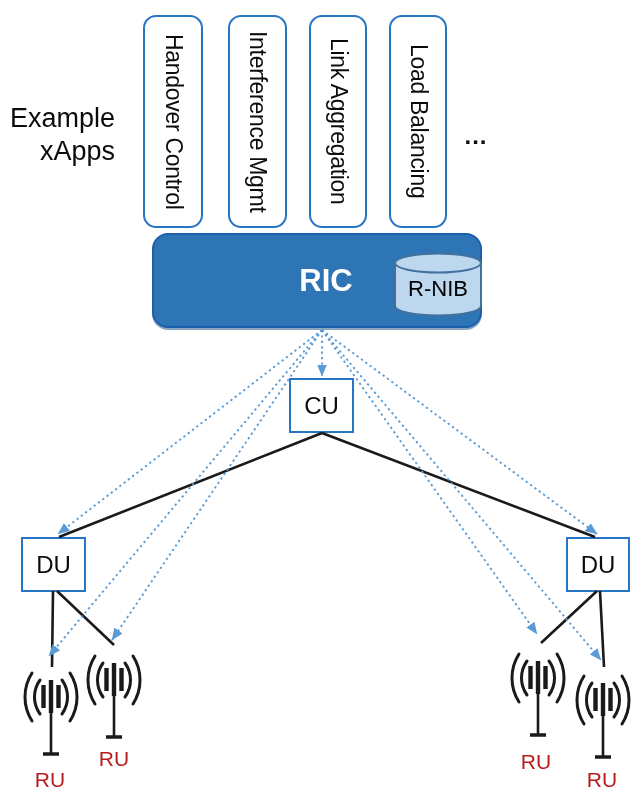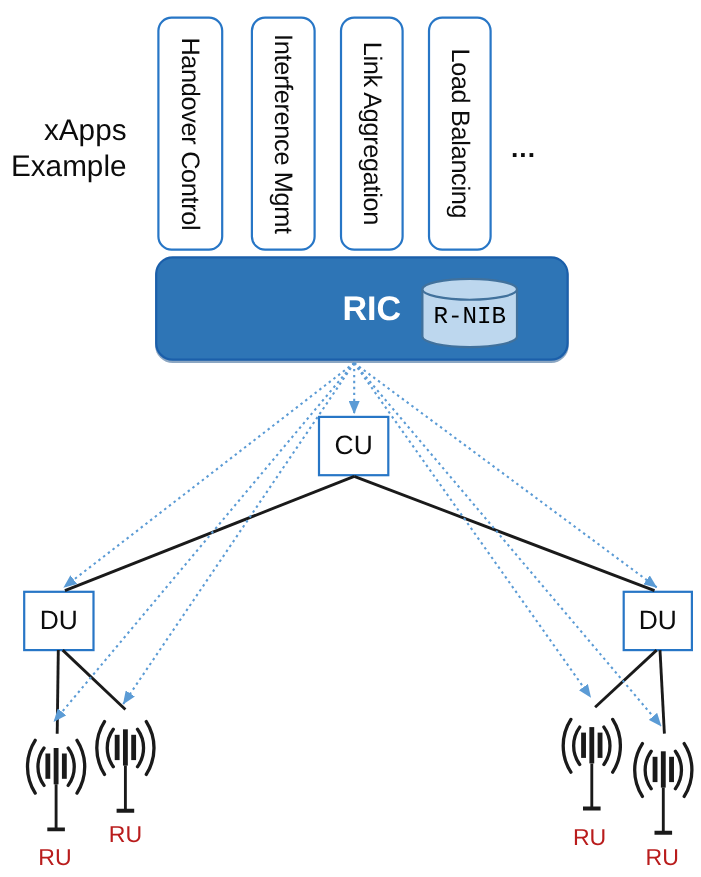--- a/index.html
+++ b/index.html
@@ -16,26 +16,26 @@
     border:2.5px solid var(--border-blue);border-radius:13px;
     display:flex;align-items:center;justify-content:center;}
   .xapp span{writing-mode:vertical-rl;text-orientation:mixed;font-size:23px;
     letter-spacing:-.3px;color:#0c0c0c;white-space:nowrap;}
   .xapp1{left:143px;width:60px;}
   .xapp2{left:228px;width:59px;}
   .xapp3{left:309px;width:58px;}
   .xapp4{left:389px;width:58px;}
   .dots{position:absolute;left:456px;top:122px;width:40px;text-align:center;
     font-size:24px;font-weight:700;letter-spacing:1px;color:#0c0c0c;}
-  .ric-box{position:absolute;left:141px;top:233px;width:376px;height:95px;box-sizing:border-box;
+  .ric-box{position:absolute;left:152px;top:233px;width:330px;height:95px;box-sizing:border-box;
     background:var(--ric-fill);border:2px solid var(--ric-border);border-radius:16px;
     box-shadow:0 2px 0 rgba(23,78,134,.5);}
   .ric-label{position:absolute;inset:0;display:flex;align-items:center;justify-content:center;
     padding-left:18px;font-size:31px;font-weight:700;color:#fff;}
-  .rnib{position:absolute;left:238px;top:17px;width:92px;height:66px;font-family:Liberation Mono, monospace;}
+  .rnib{position:absolute;left:238px;top:17px;width:92px;height:66px;}
   .rnib-label{position:absolute;left:0;right:0;top:24px;text-align:center;
     font-size:22px;color:#000;}
   .node{position:absolute;box-sizing:border-box;background:#fff;
     border:2.5px solid var(--border-blue);display:flex;align-items:center;justify-content:center;
     font-size:24px;color:#0c0c0c;}
   .cu{left:289px;top:378px;width:65px;height:55px;}
   .du-left{left:21px;top:537px;width:65px;height:55px;}
   .du-right{left:566px;top:537px;width:64px;height:55px;}
   .ru-label{position:absolute;width:44px;text-align:center;font-size:21px;color:#b91c1c;}
   .ru1{left:28px;top:768px;}
@@ -52,22 +52,22 @@
   .ant-mast{stroke:currentColor;stroke-width:2.6;}
   .ant-base{stroke:currentColor;stroke-width:3.5;}
   .cyl{fill:var(--cylinder-fill);stroke:var(--cylinder-stroke);stroke-width:2;stroke-linejoin:round;}
 </style>
 </head>
 <body>
 
 <div class="stage" style="--border-blue: #2776C6; --ric-fill: #2E75B6; --ric-border: #1B5FAA; --dotted-blue: #5B9BD5; --cylinder-fill: #BDD7EE; --cylinder-stroke: #41719C; --line-black: #1A1A1A;">
 
   <div class="example-label">
+    <div>Example</div>
     <div>xApps</div>
-    <div>Example</div>
   </div>
 
   <div class="xapp xapp1">
     <span>Handover Control</span>
   </div>
   <div class="xapp xapp2">
     <span>Interference Mgmt</span>
   </div>
   <div class="xapp xapp3">
     <span>Link Aggregation</span>

